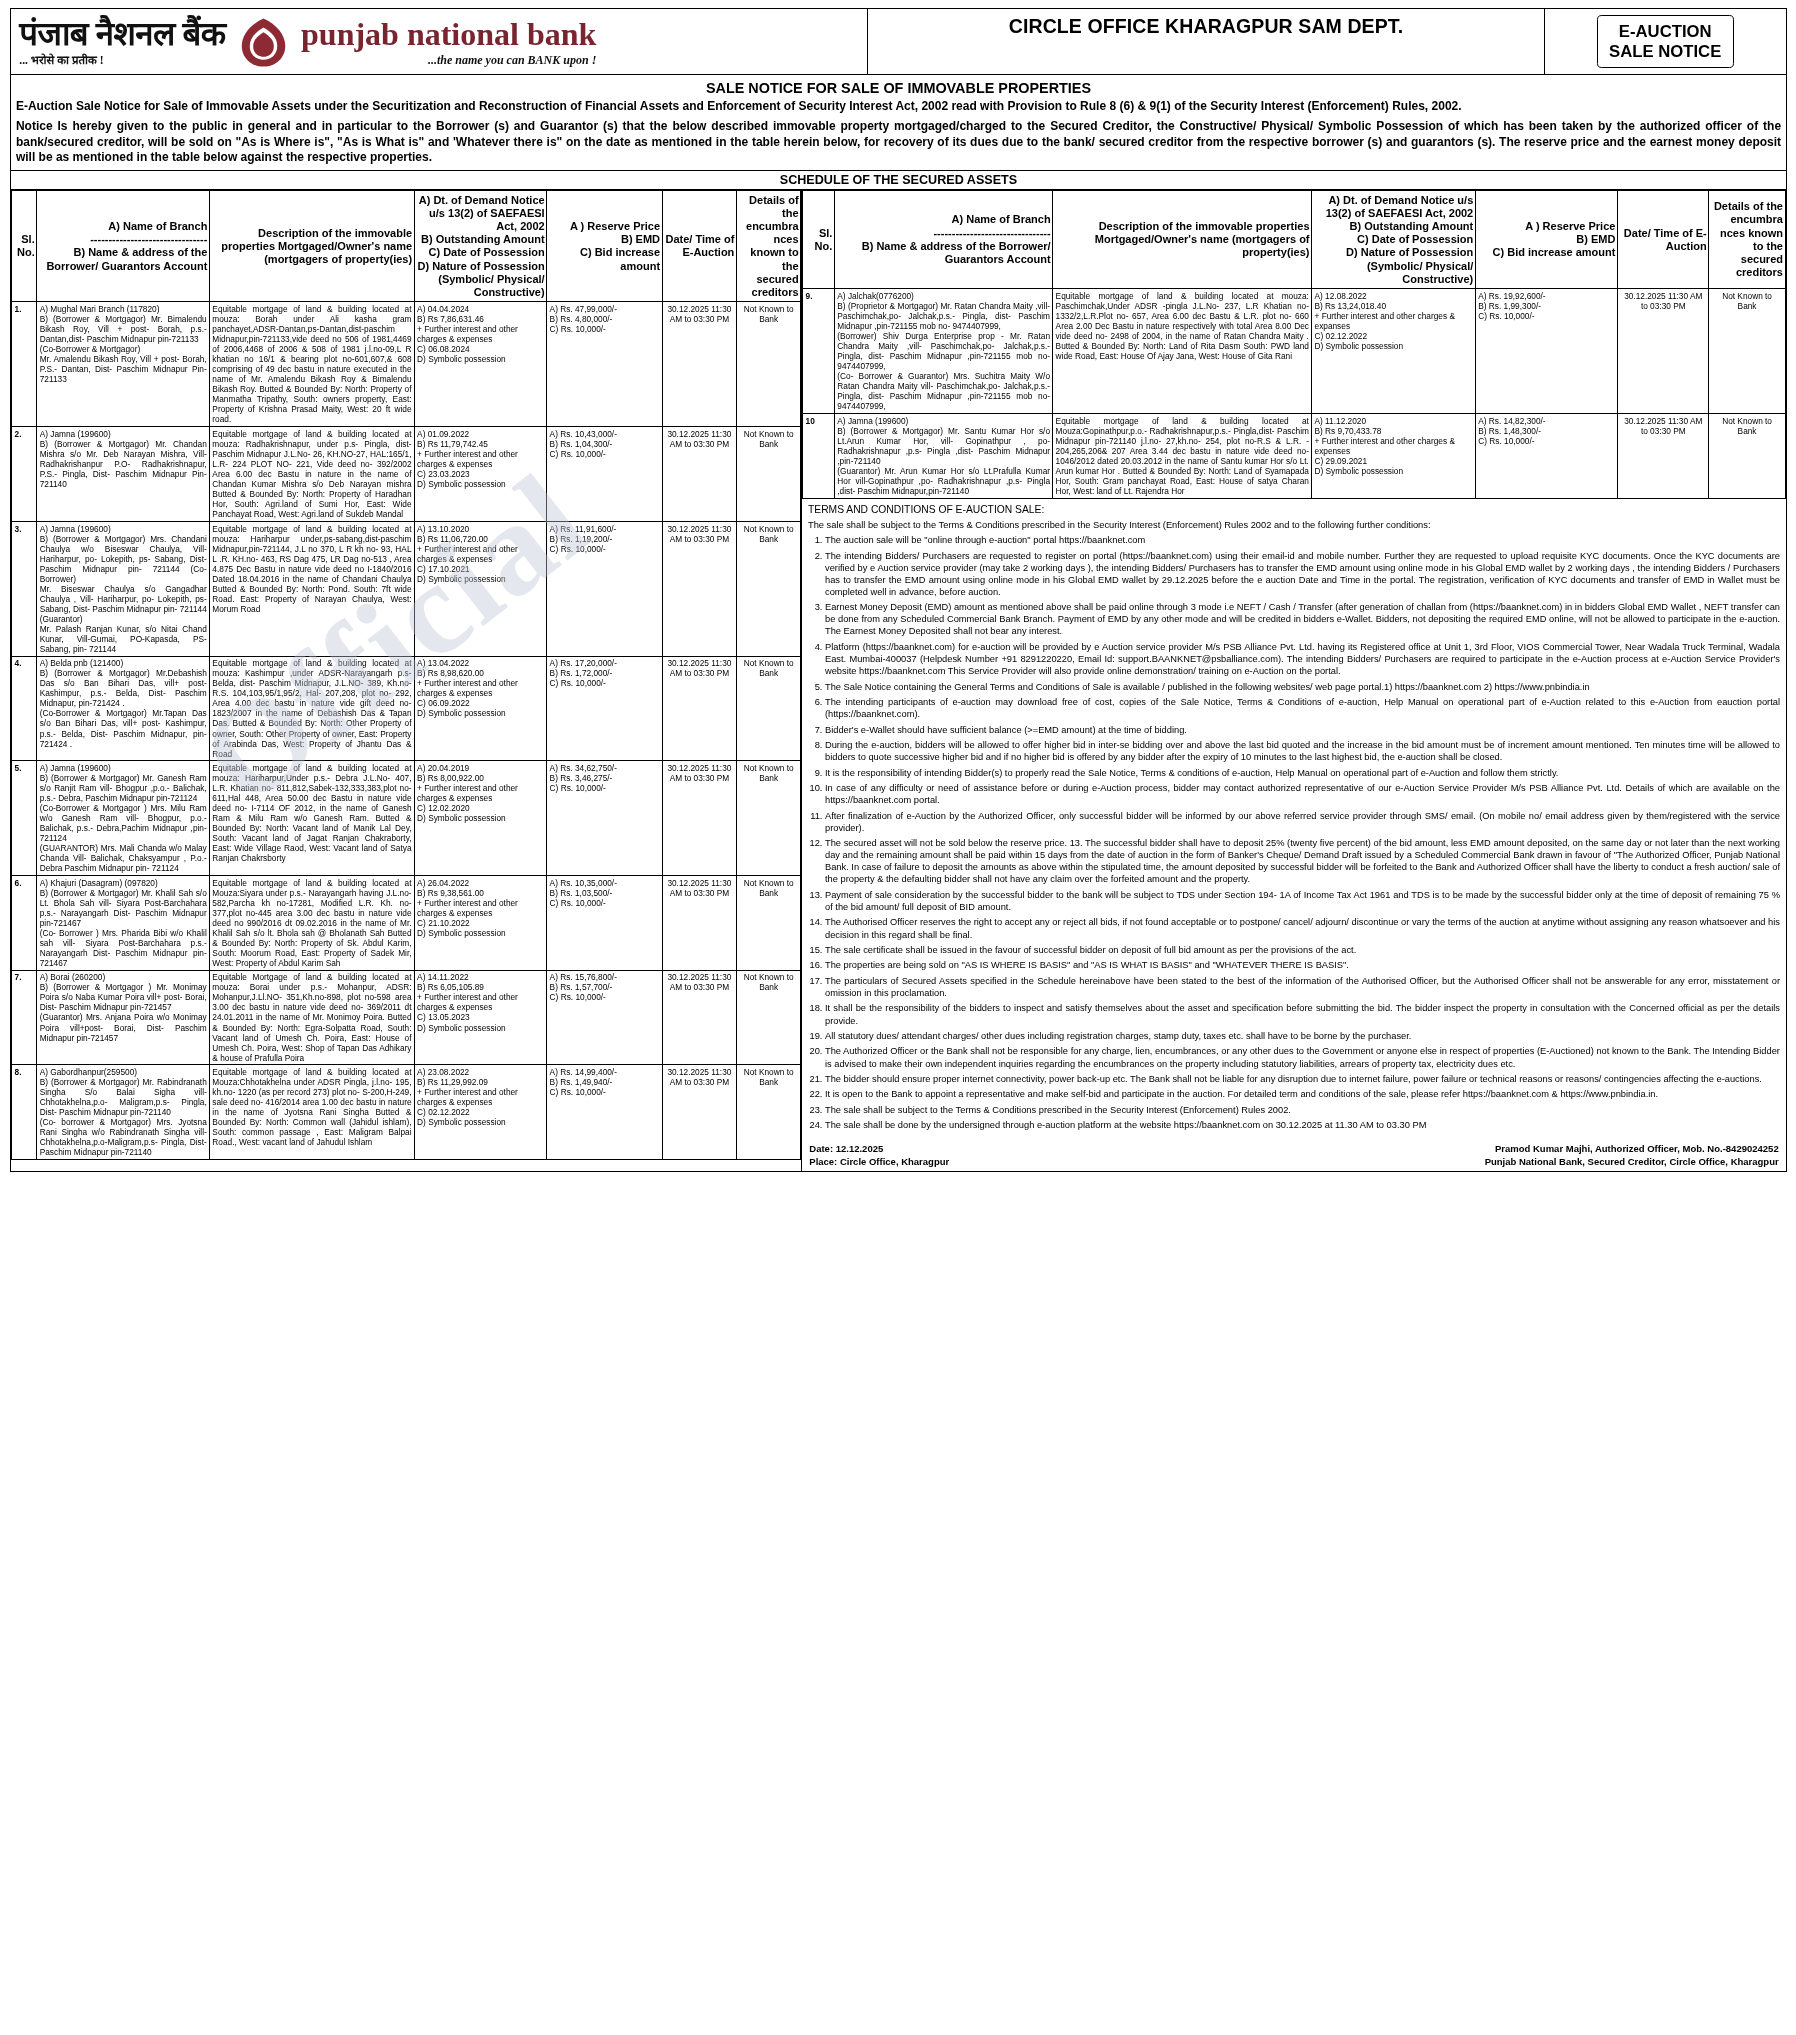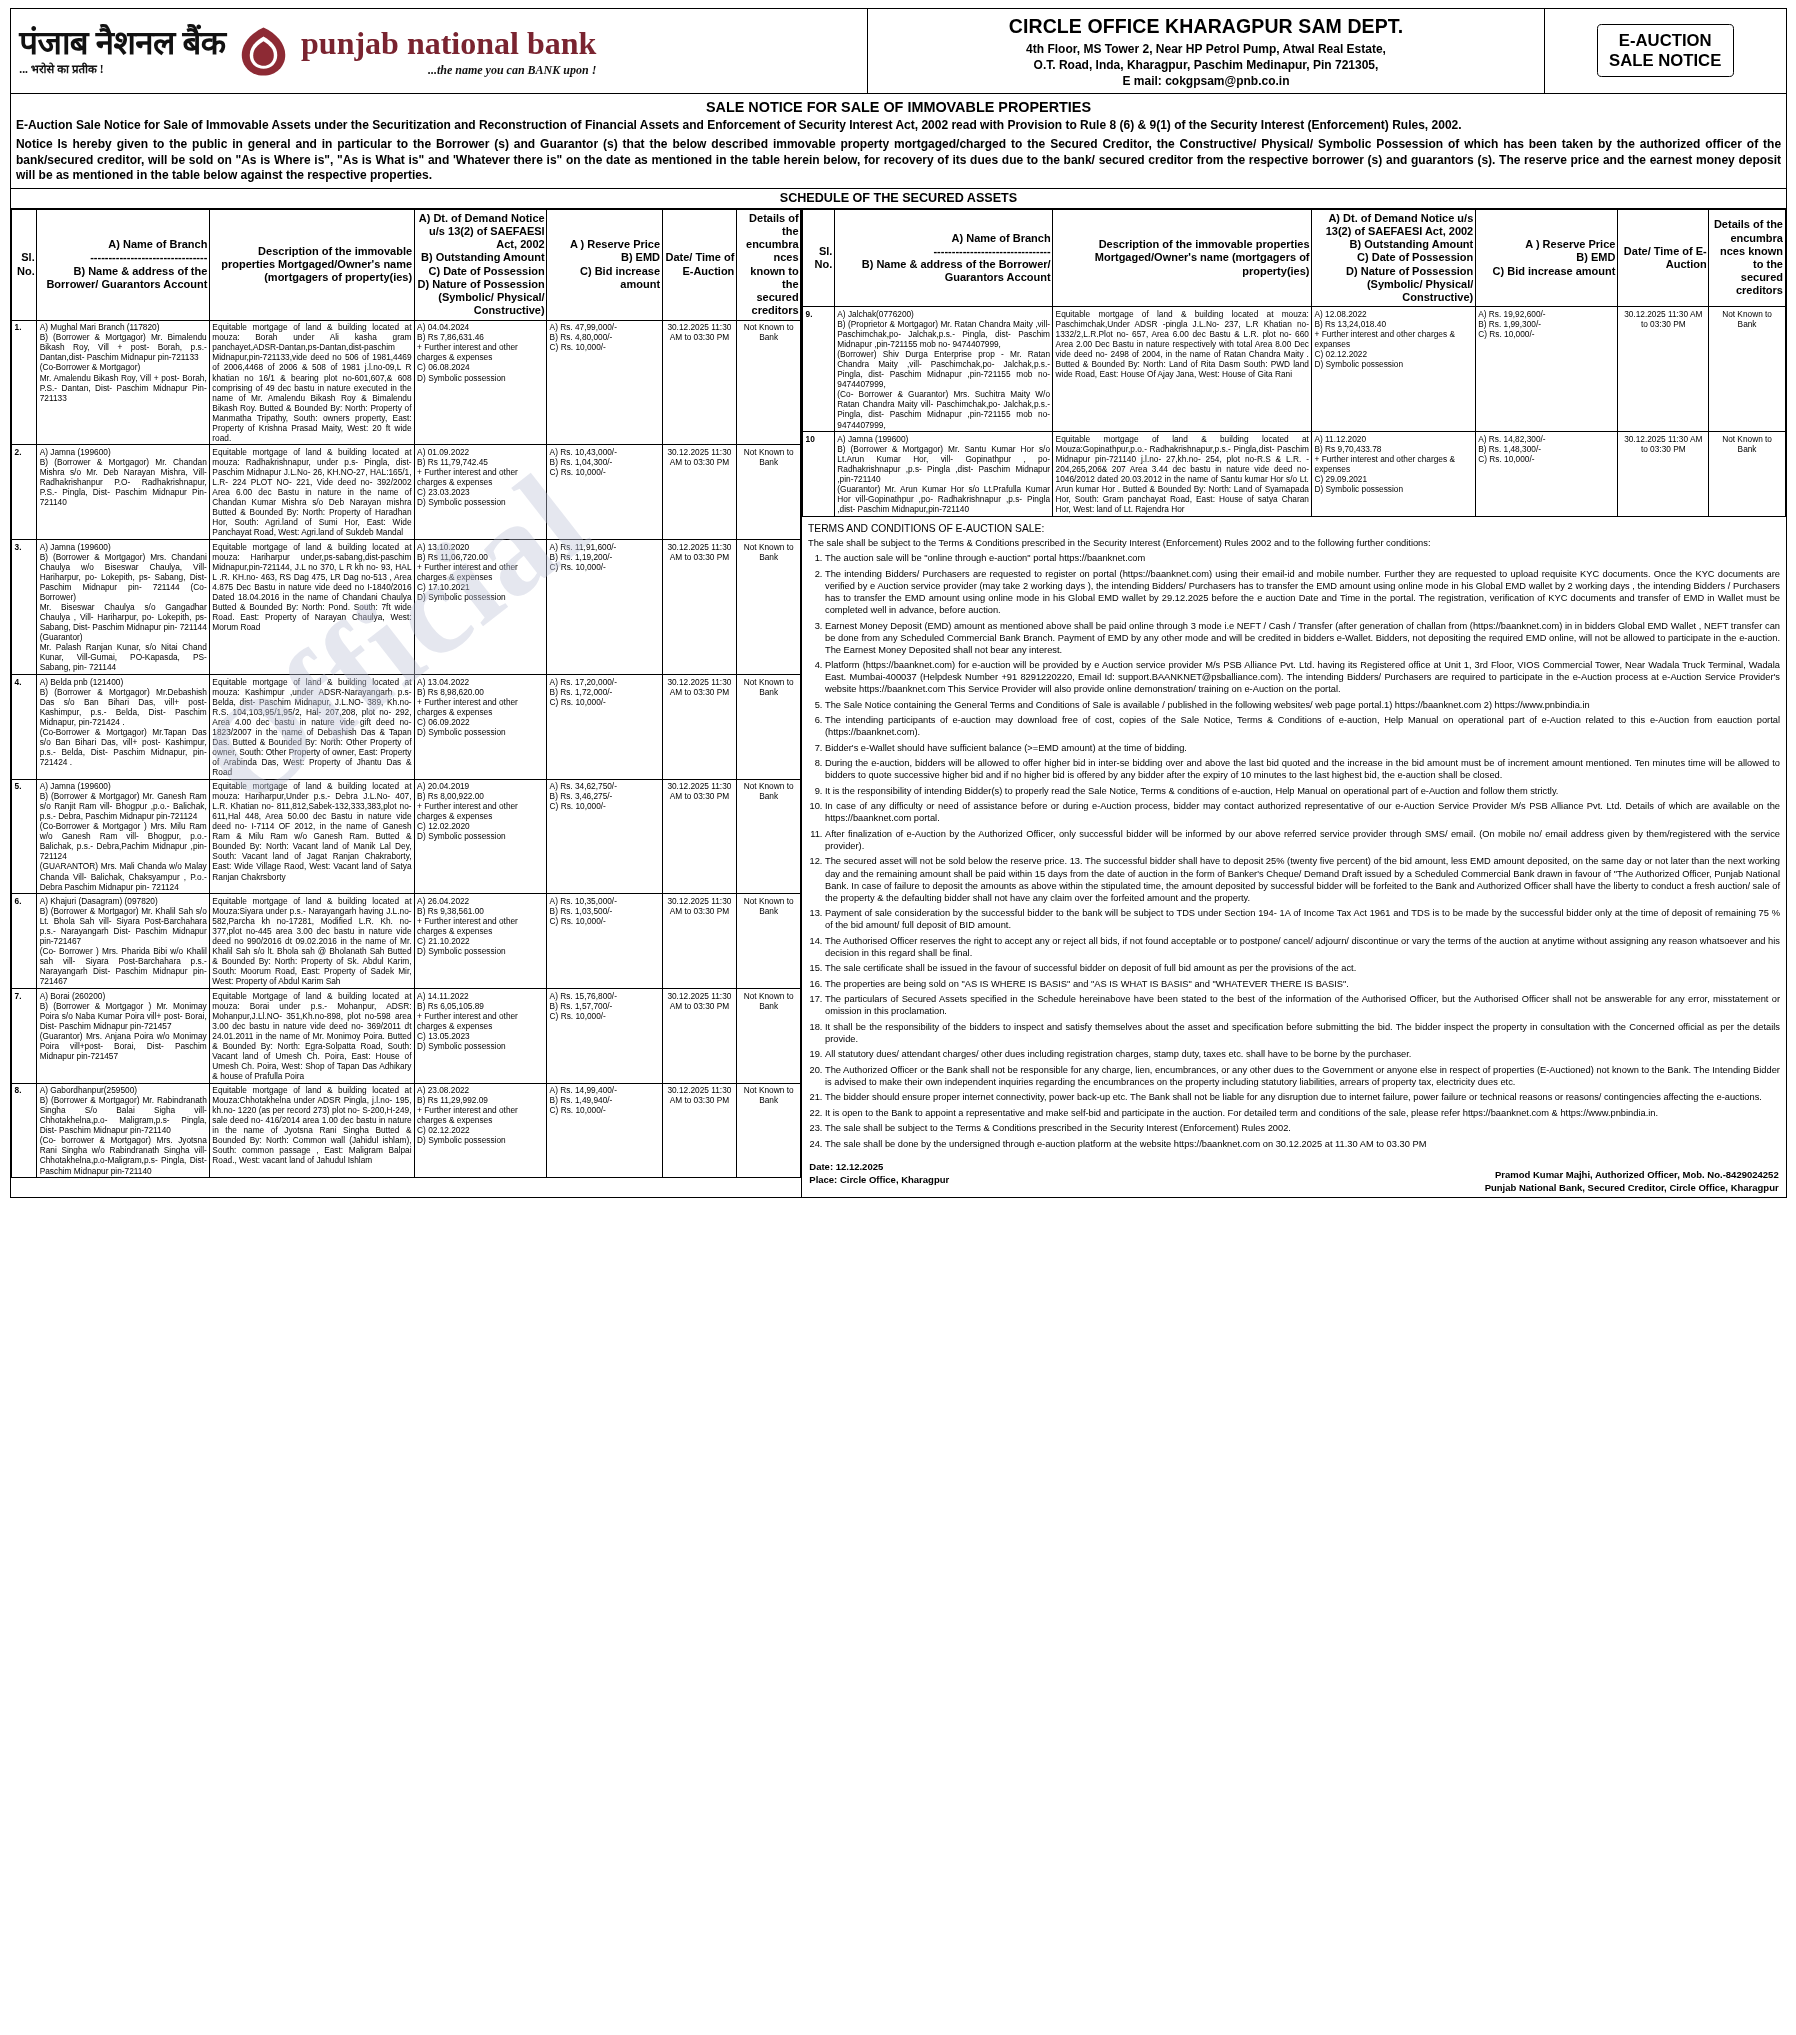--- a/index.html
+++ b/index.html
@@ -91,21 +91,21 @@
 
   
   .terms { padding:4.6px 5.7px 2.3px 5.7px; }
   .terms h3 { font-size:10.3px; font-weight:400; margin:1.1px 0 3.4px 0; }
   .terms p.lead { font-size:9.3px; margin:0 0 3.4px 0; line-height:1.3; }
   ol.terms-list { margin:0; padding-left:17px; }
   ol.terms-list li { font-size:9.3px; line-height:1.3; margin-bottom:3.4px; text-align:justify; }
   ol.terms-list li::marker { font-weight:400; }
 
   .sign-row { display:flex; justify-content:space-between; padding:5.7px 7px 2.3px 7px; font-size:9.5px; font-weight:700; }
-  .sign-row .right { text-align:right; line-height:1.35;margin-top:8px; }
+  .sign-row .right { text-align:right; line-height:1.35; }
   .sign-row .left { line-height:1.35; }
 
   .footer-bar {
     border-top:1.1px solid #000; text-align:center; font-weight:700;
     font-size:11px; padding:2.9px 0 1.7px;
   }
 
   
   .wm {
     position:absolute; left:172px; top:563px; transform:rotate(-38deg);
@@ -138,25 +138,20 @@
         <div>
           <div class="pnb-eng">punjab national bank</div>
           <div class="pnb-eng">
               <span class="tag">...the name you can BANK upon !</span>
             </div>
         </div>
       </div>
 
       <div class="hdr-mid">
         <div class="t1">CIRCLE OFFICE KHARAGPUR SAM DEPT.</div>
-        <div class="t2">
-          <div>4th Floor, MS Tower 2, Near HP Petrol Pump, Atwal Real Estate,</div>
-          <div>O.T. Road, Inda, Kharagpur, Paschim Medinapur, Pin 721305,</div>
-          <div>E mail: cokgpsam@pnb.co.in</div>
-        </div>
       </div>
 
       <div class="hdr-right">
         <div class="eauction-box">
           <div>E-AUCTION</div>
           <div>SALE NOTICE</div>
         </div>
       </div>
     </div>
 

